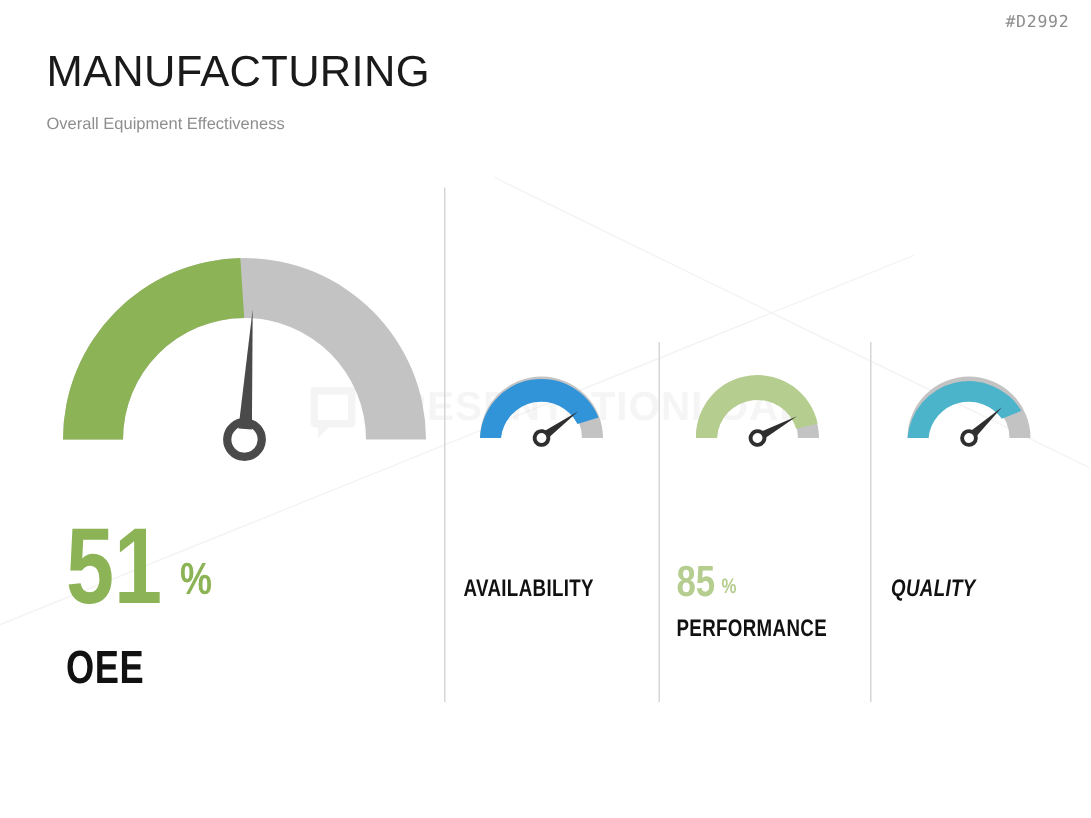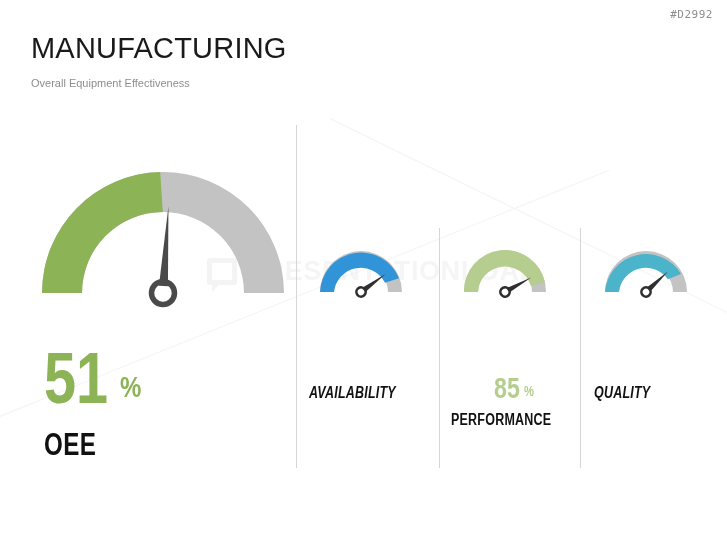--- a/index.html
+++ b/index.html
@@ -123,21 +123,21 @@
   
   .main-num  { font-size: 72px; }
   .main-pct  { font-size: 30px; vertical-align: 6px; margin-left: -4px; }
   .main-cap  { font-size: 31px; letter-spacing: .5px; }
 
   
   .kpi-num   { font-size: 29px; }
   .kpi-pct   { font-size: 14px; vertical-align: 2px; margin-left: -2px; }
   .kpi-cap   { font-size: 16px; letter-spacing: .3px; }
 
-  .row { white-space: nowrap; text-align: center; }
+  .row { white-space: nowrap; }
 </style>
 </head>
 <body>
 
 <div class="slide">
 
   <div class="diag" style="left:330px; top:118px; width:470px; transform:rotate(26deg);"></div>
   <div class="diag" style="left:-40px; top:432px; width:700px; transform:rotate(-22deg);"></div>
 
   <div class="doc-code">#D2992</div>
@@ -178,21 +178,21 @@
       <path d="M 3 46 A 41 41 0 0 1 85 46 L 71 46 A 27 27 0 0 0 17 46 Z" fill="#c3c3c3"></path>
       <path d="M 3 46 A 41 41 0 0 1 82.0 32.3 L 68.0 36.7 A 27 27 0 0 0 17 46 Z" fill="#3193d8"></path>
       <g transform="rotate(54 44 46)">
         <path d="M 44 16 L 46.6 42 L 41.4 42 Z" fill="#2f2f2f"></path>
         <circle cx="44" cy="46" r="4.6" fill="none" stroke="#2f2f2f" stroke-width="2.6"></circle>
       </g>
     </svg>
   </div>
 
   <div class="valblock" style="left:309px; top:375px;">
-    <div style="margin-top:9px;font-style:italic;">
+    <div style="margin-top:9px;">
       <span class="caption kpi-cap">AVAILABILITY</span>
     </div>
   </div>
 
   <div class="gauge" style="left:461px; top:246px;">
     <svg width="88" height="52" viewBox="0 0 88 52">
       <path d="M 3 46 A 41 41 0 0 1 85 46 L 71 46 A 27 27 0 0 0 17 46 Z" fill="#c3c3c3"></path>
       <path d="M 3 46 A 41 41 0 0 1 84.1 36.5 L 69.8 39.8 A 27 27 0 0 0 17 46 Z" fill="#b5cd8e"></path>
       <g transform="rotate(61 44 46)">
         <path d="M 44 16 L 46.6 42 L 41.4 42 Z" fill="#2f2f2f"></path>

